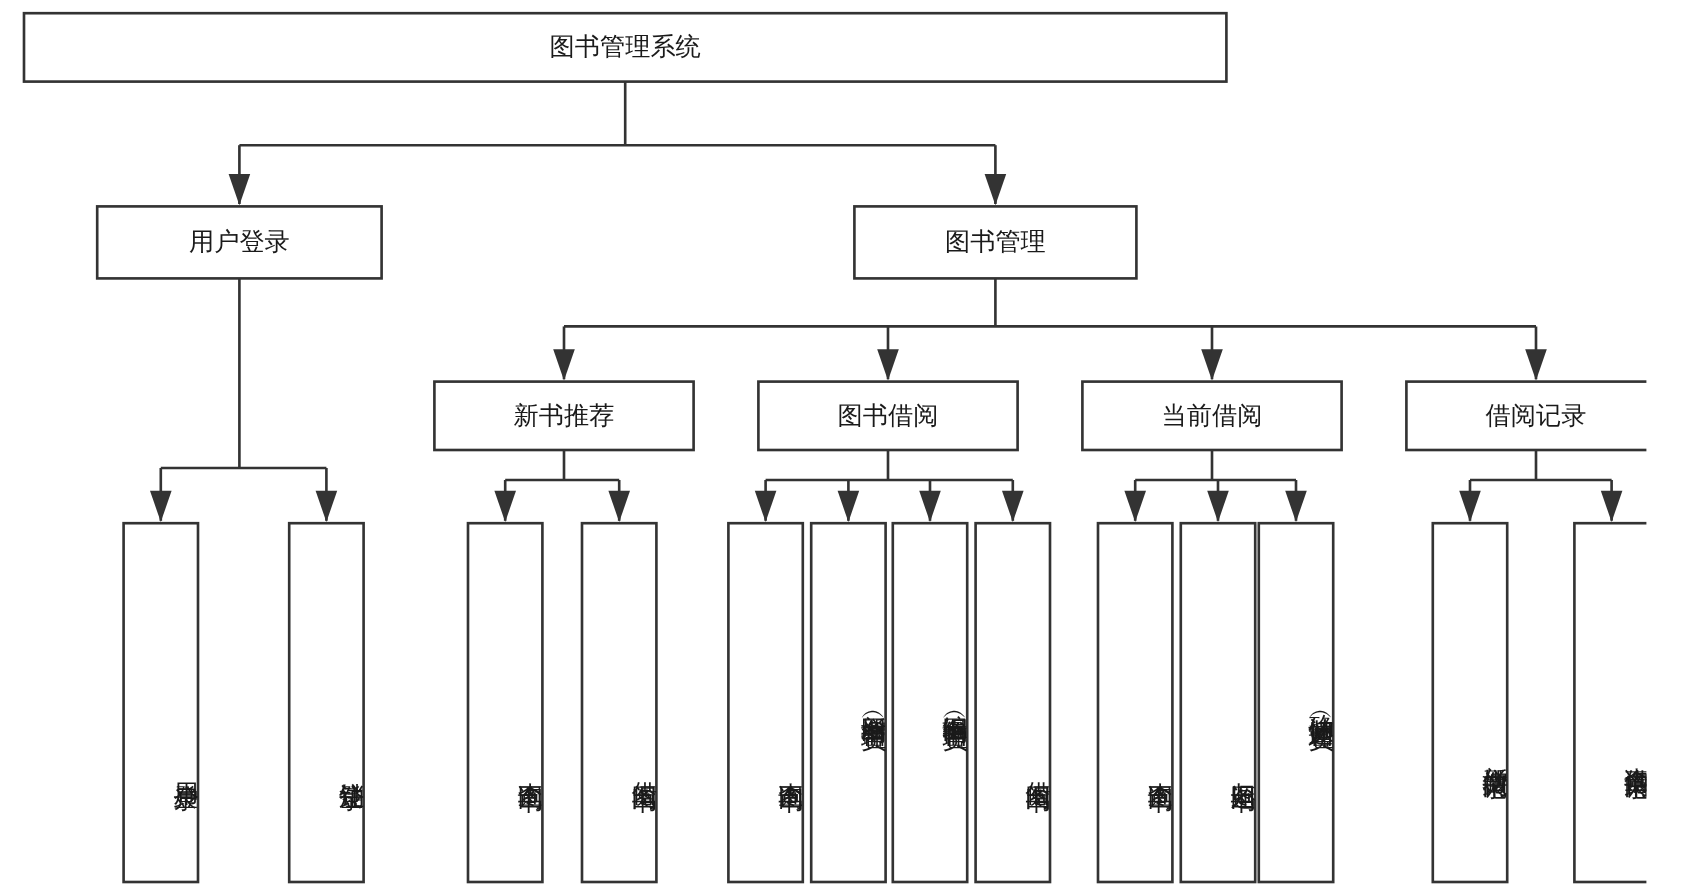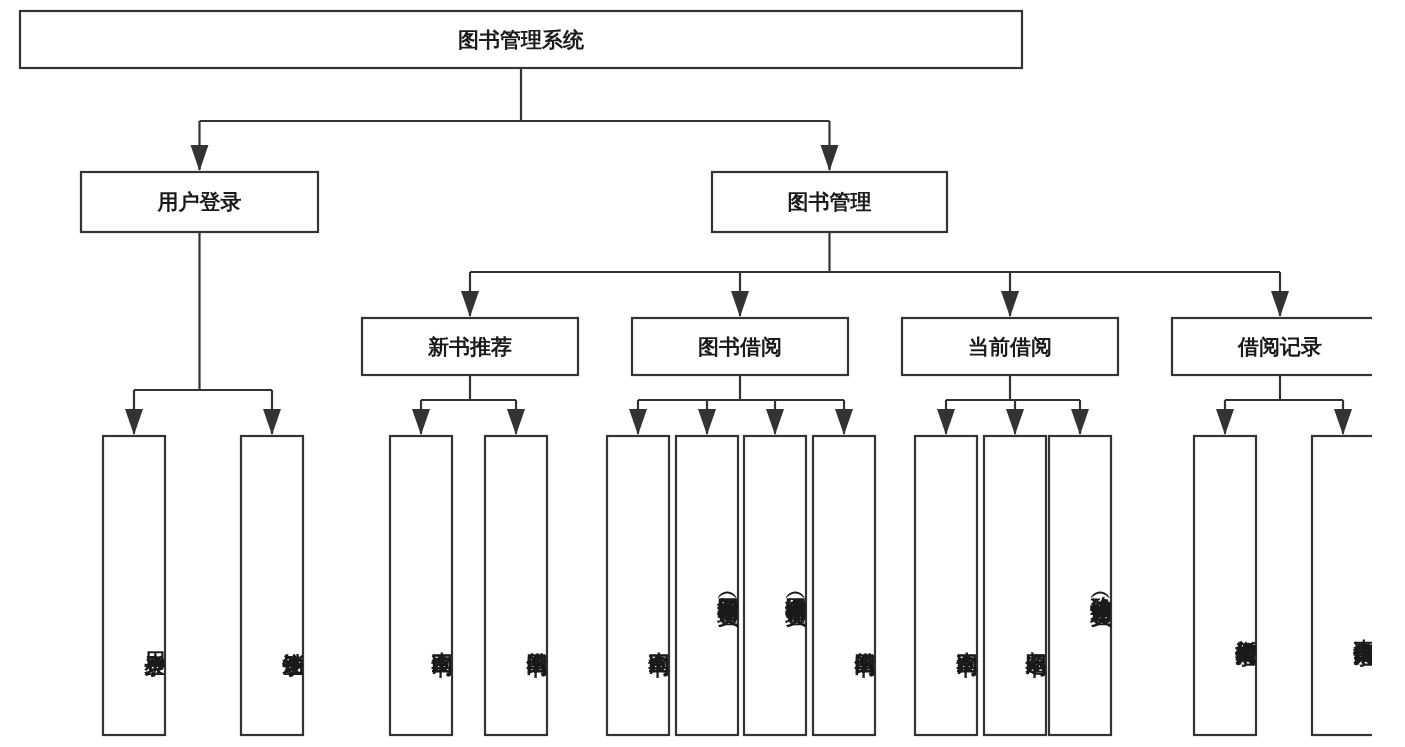--- a/index.html
+++ b/index.html
@@ -9,21 +9,20 @@
   }
   body {
     font-family: "DejaVu Sans", "Liberation Sans", sans-serif;
   }
   #stage {
     position: relative;
     width: 1372px;
     height: 747px;
     background: #ffffff;
     overflow: hidden;
-    font-weight: bold;
   }
   svg#diagram {
     position: absolute;
     left: 0;
     top: 0;
     width: 1405px;
     height: 747px;
     display: block;
   }
   .node-rect {

